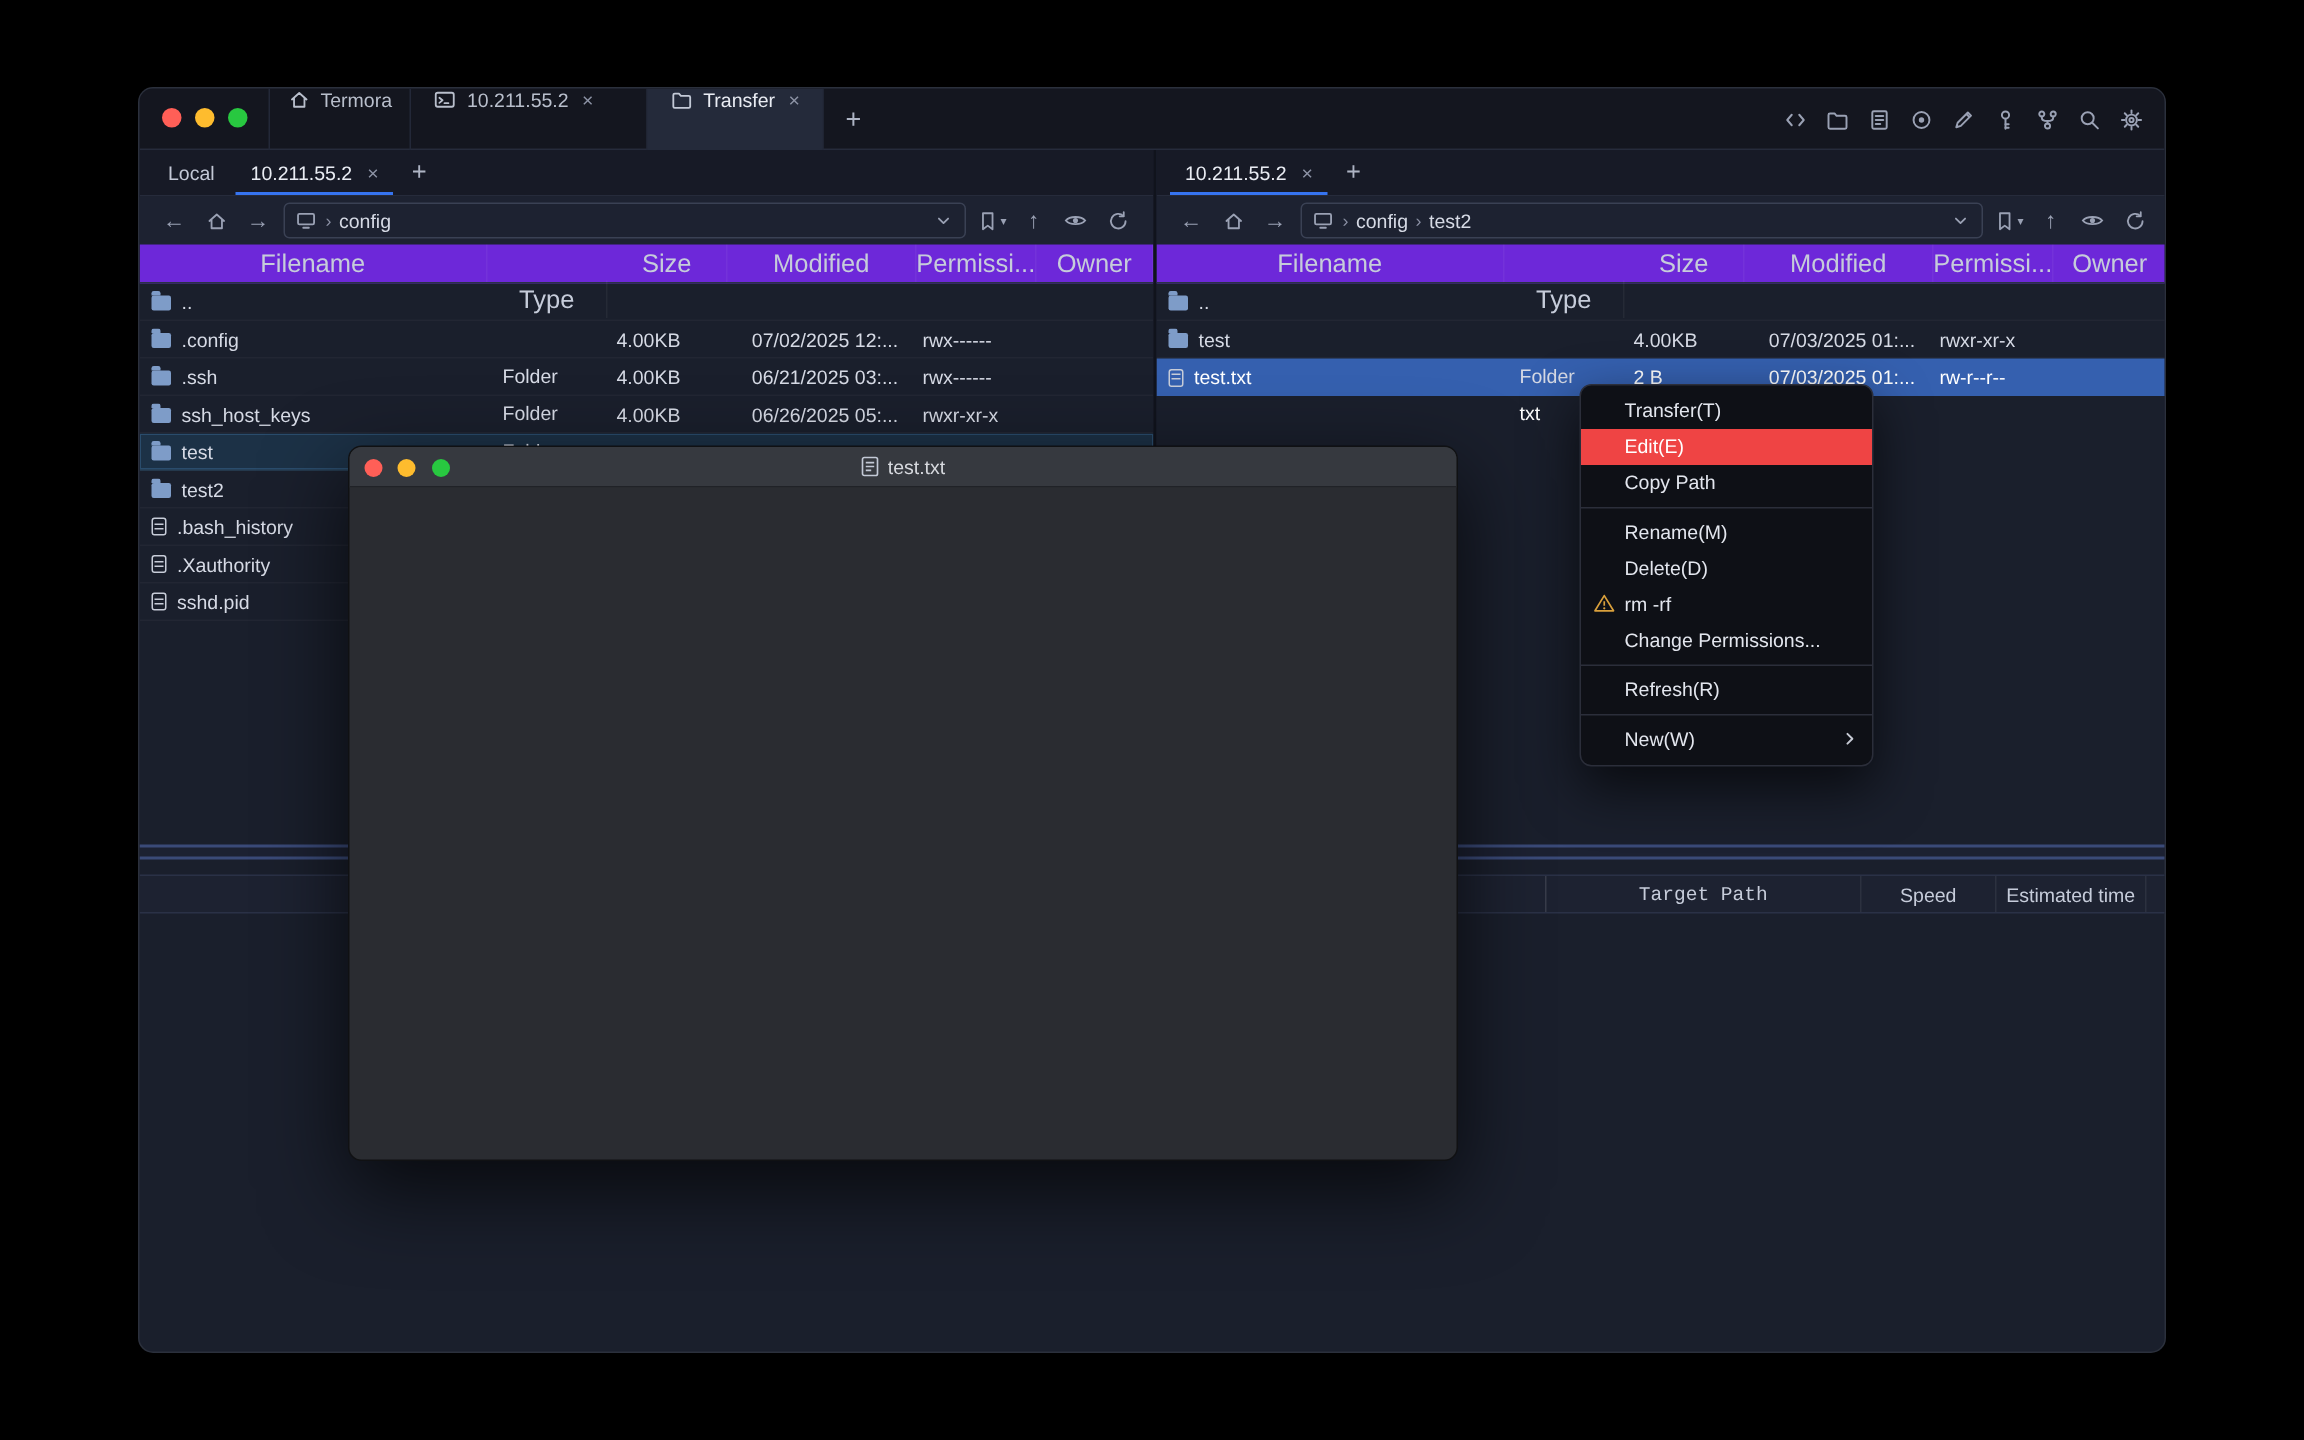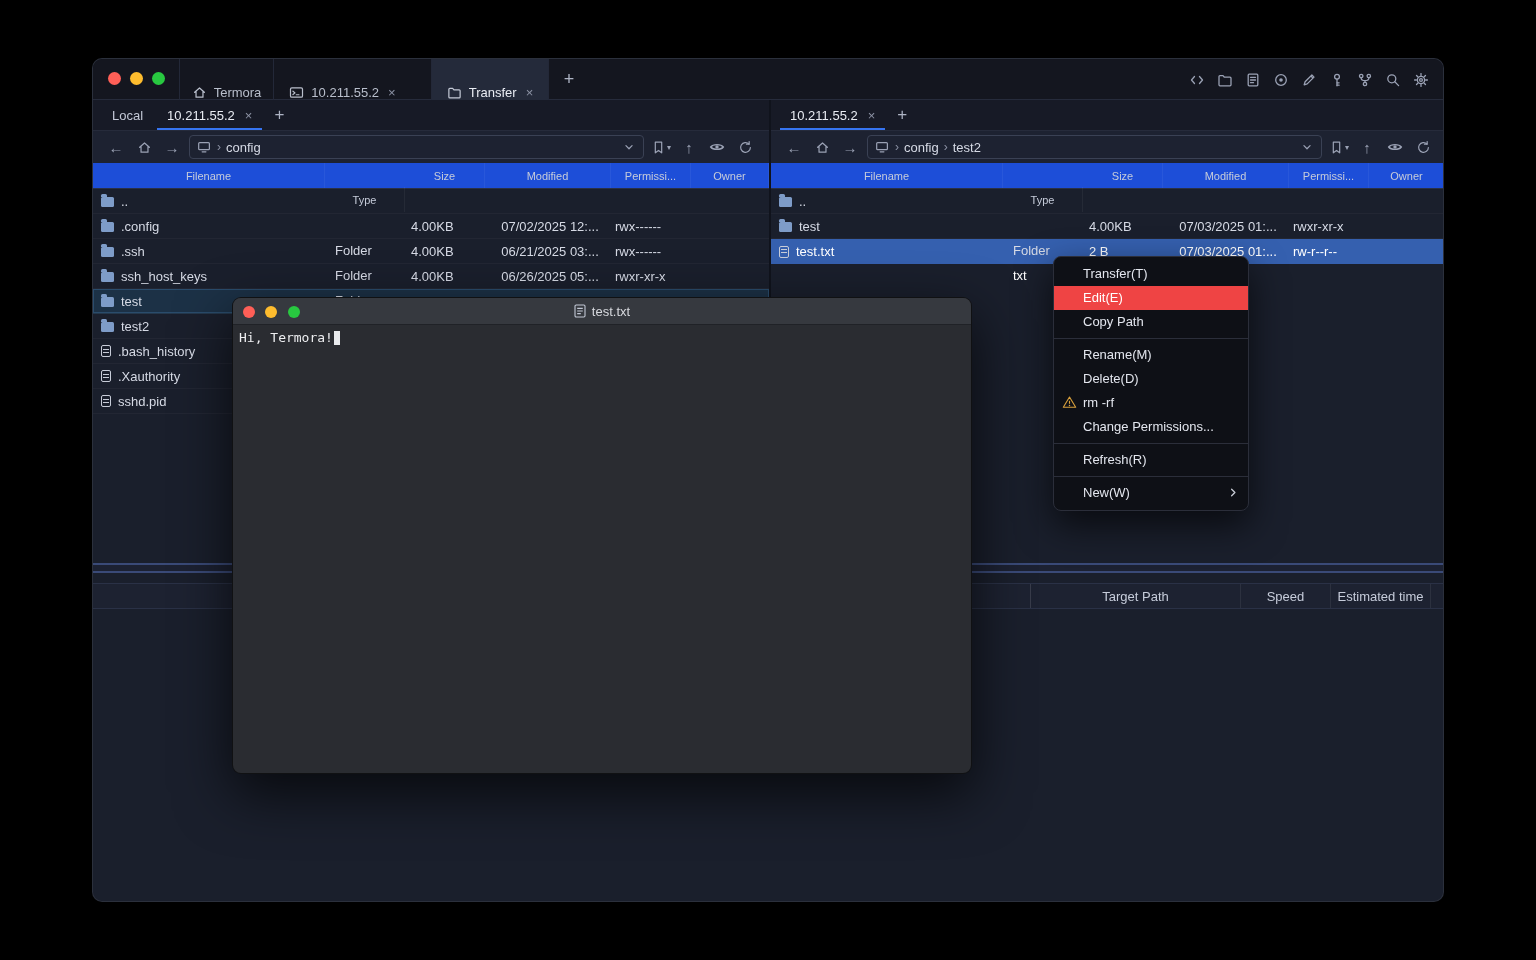--- a/index.html
+++ b/index.html
@@ -12,21 +12,21 @@
          border:1px solid rgba(255,255,255,.08); box-shadow:0 25px 70px rgba(0,0,0,.8); }
 
   
   .titlebar { position:absolute; left:0; top:0; width:100%; height:41px; background:#14161f;
               border-bottom:1px solid #262b3b; }
   .light { position:absolute; top:13px; width:13px; height:13px; border-radius:50%; }
   .light.r { left:15px; background:#ff5f57; }
   .light.y { left:37px; background:#febc2e; }
   .light.g { left:59px; background:#28c840; }
   .tt-tabs { position:absolute; left:86px; top:0; height:41px; display:flex; align-items:stretch; }
-  .tt-tab { display:flex; align-items:flex-end; justify-content:center; gap:7px; font-size:13px;
+  .tt-tab { display:flex; align-items:flex-start; justify-content:center; gap:7px; font-size:13px;
             color:#b9bfcc; border-left:1px solid #232838; padding:0 20px; }
   .tt-tab.w1 { width:94px; } .tt-tab.w2 { width:138px; } .tt-tab.w3 { width:118px;margin-left:20px; }
   .tt-tab.active { background:#242a3a; color:#e9ecf3; border-right:1px solid #232838; }
   .tt-x { color:#8d93a5; font-size:13px; margin-left:2px; }
   .tt-plus { width:40px; display:flex; align-items:center; justify-content:center;
              color:#aeb4c4; font-size:18px; }
   .tt-icons { position:absolute; right:14px; top:0; height:41px; display:flex; align-items:center; gap:11px; }
   .tbtn { width:17px; height:17px; display:flex; align-items:center; justify-content:center; }
 
   
@@ -46,22 +46,22 @@
 
   .nav { display:flex; align-items:center; height:32px; padding:0 10px 0 12px; gap:6px; background:#1d2231; }
   .nav-btn { min-width:22px; height:22px; display:flex; align-items:center; justify-content:center;
              color:#9aa1b4; font-size:15px; }
   .crumb { width:455px; height:24px; border:1px solid #3a4154; border-radius:4px;
            display:flex; align-items:center; gap:5px; padding:0 7px; font-size:13px; color:#d6dae5; }
   .crumb .sep { color:#8a90a3; font-size:12px; }
   .crumb .chev { margin-left:auto; display:flex; }
   .caret-dn { font-size:8px; color:#9aa1b4; margin-left:1px; }
 
-  .ft-header { display:flex; height:26px; align-items:center; background:#1d4ed8;
-               border-bottom:1px solid #2a3146; font-size:11px; color:#c6ccda; }
+  .ft-header { display:flex; height:26px; align-items:center; background:#6d28d9;
+               border-bottom:1px solid #2a3146; font-size:17px; color:#c6ccda; }
   .ft-header .cell { text-align:center; border-right:1px solid rgba(255,255,255,.05); height:100%;
                      display:flex; align-items:center; justify-content:center; }
   .cell { overflow:hidden; white-space:nowrap; flex-shrink:0; }
   .cn { width:232px; } .ct { width:80px;margin-top:48px; } .cs { width:80px; } .cm { width:126px;text-align:center; } .cp { width:80px; } .co { flex:1; }
 
   .ft-row { display:flex; height:25px; align-items:center; font-size:13px; color:#d6dae5;
             border-bottom:1px solid rgba(255,255,255,.035); background:transparent; }
   .ft-row .cn { display:flex; align-items:center; gap:7px; padding-left:8px; }
   .ft-row .ct { padding-left:10px; } .ft-row .cs { padding-left:6px; }
   .ft-row .cm { padding-left:4px; } .ft-row .cp { padding-left:4px; }
@@ -77,21 +77,21 @@
                        background:#c7ccd8; box-shadow:0 3px 0 #c7ccd8; }
 
   
   .hscroll { position:absolute; left:0; top:504px; width:1352px; height:10px; background:#1c2132;
              border-top:2px solid #3a4a78; border-bottom:2px solid #3a4a78; }
   .tq-header { position:absolute; left:0; top:524px; width:1352px; height:26px; display:flex;
                background:#1d2231; border-top:1px solid #2a3146; border-bottom:1px solid #2a3146;
                font-size:13px; color:#c6ccda; align-items:stretch; }
   .tq-cell { display:flex; align-items:center; justify-content:center; border-right:1px solid rgba(255,255,255,.07); }
   .tq-c0 { width:938px; border-right:1px solid rgba(255,255,255,.12); }
-  .tq-c1 { width:210px; } .tq-c2 { width:90px; } .tq-c3 { width:100px;text-align:right; } .tq-c4 { flex:1; border-right:none; }
+  .tq-c1 { width:210px;font-family:Liberation Mono, monospace; } .tq-c2 { width:90px; } .tq-c3 { width:100px;text-align:right; } .tq-c4 { flex:1; border-right:none; }
 
   
   .cmenu { position:absolute; left:960px; top:197px; width:196px; background:#0e1016;
            border:1px solid #2b2e3a; border-radius:8px; padding:5px 0; z-index:40;
            box-shadow:0 14px 36px rgba(0,0,0,.65); font-size:13px; color:#e3e6ee; }
   .cm-item { height:24px; line-height:24px; padding-left:29px; position:relative; white-space:nowrap; }
   .cm-item.hl { background:#ef4444; color:#fff; }
   .cm-sep { height:1px; background:#2b2e3a; margin:4px 0; }
   .cm-ico { position:absolute; left:8px; top:4px; }
   .cm-sub { position:absolute; right:7px; top:4px; }
@@ -544,19 +544,16 @@
         <span>
             <svg width="12" height="14" viewBox="0 0 12 14" fill="none" stroke="#c3c9d6" stroke-width="1.1">
               <rect x="1" y="1" width="10" height="12" rx="1.2"></rect>
               <line x1="3.2" y1="4.4" x2="8.8" y2="4.4"></line>
               <line x1="3.2" y1="7" x2="8.8" y2="7"></line>
               <line x1="3.2" y1="9.6" x2="6.8" y2="9.6"></line>
             </svg>
           </span>
         <span>test.txt</span>
       </div>
-      <div class="ed-body">
-        <span>Hi, Termora!</span><span class="caret"></span>
-      </div>
     </div>
 
   </div>
 </div>
 
 </body></html>

